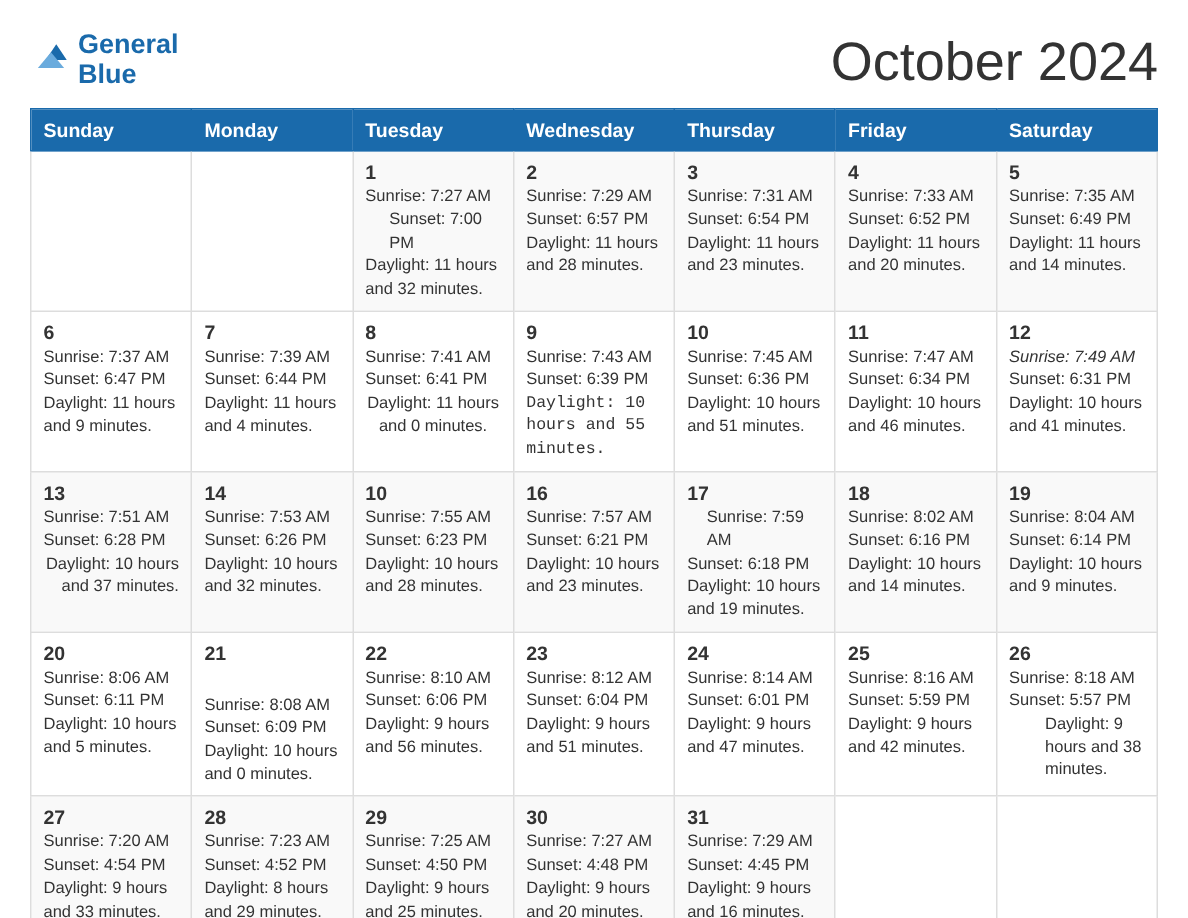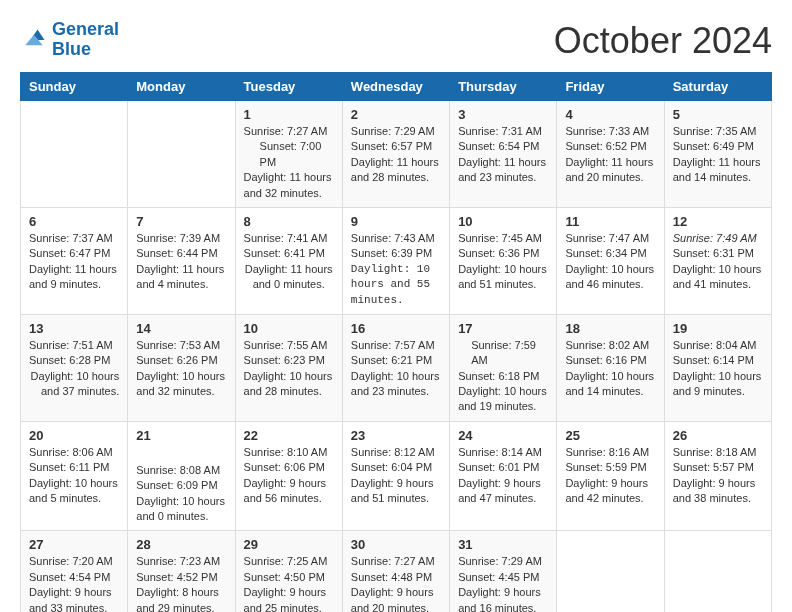--- a/index.html
+++ b/index.html
@@ -258,21 +258,21 @@
         <td>
           <span class="day-number">25</span>
           <div style="line-height: 1.4;">Sunrise: 8:16 AM</div>
           <div style="line-height: 1.4;">Sunset: 5:59 PM</div>
           <div style="line-height: 1.4;">Daylight: 9 hours and 42 minutes.</div>
         </td>
         <td>
           <span class="day-number">26</span>
           <div style="line-height: 1.4;">Sunrise: 8:18 AM</div>
           <div style="line-height: 1.4;">Sunset: 5:57 PM</div>
-          <div style="line-height: 1.4;">Daylight: 9 hours and 38 minutes.</div>
+          <div style="line-height: 1.4; margin-left: 24px;">Daylight: 9 hours and 38 minutes.</div>
         </td>
       </tr>
       <tr>
         <td>
           <span class="day-number">27</span>
           <div style="line-height: 1.4;">Sunrise: 7:20 AM</div>
           <div style="line-height: 1.4;">Sunset: 4:54 PM</div>
           <div style="line-height: 1.4;">Daylight: 9 hours and 33 minutes.</div>
         </td>
         <td>

